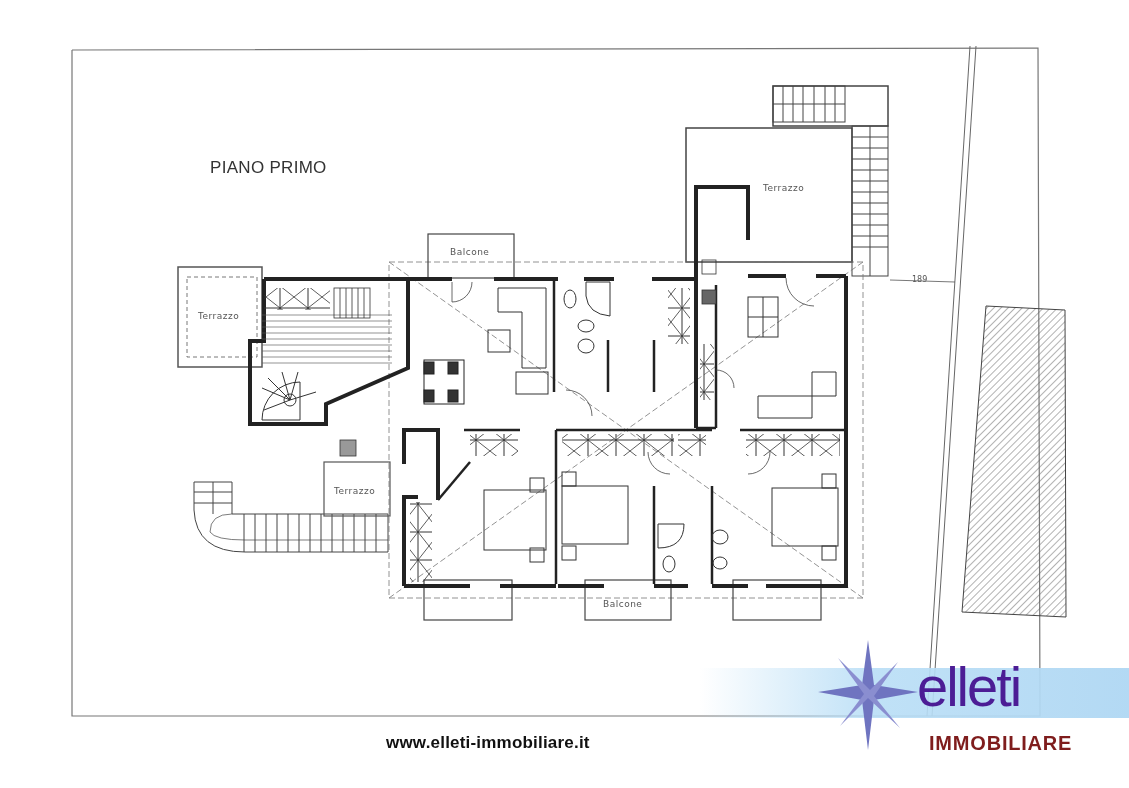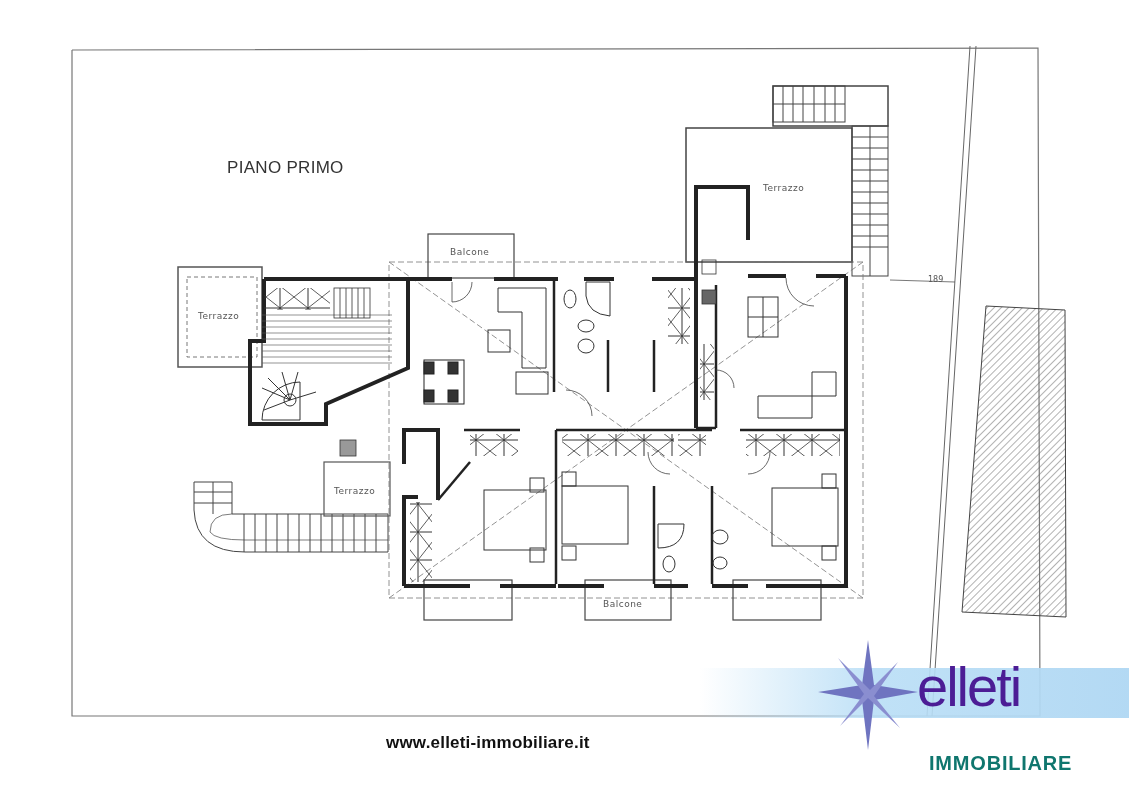--- a/index.html
+++ b/index.html
@@ -1,25 +1,25 @@
 <!DOCTYPE html>
 <html><head>
 <meta charset="utf-8">
 <style>
   html,body{margin:0;padding:0;background:#ffffff;}
   body{width:1129px;height:788px;position:relative;overflow:hidden;font-family:"Liberation Sans",sans-serif;}
   #plan{position:absolute;left:0;top:0;width:1129px;height:788px;}
-  .title{position:absolute;left:210px;top:158px;font-size:17px;color:#333;letter-spacing:0.3px;margin-left:17px;}
+  .title{position:absolute;left:210px;top:158px;font-size:17px;color:#333;letter-spacing:0.3px;}
   .label{position:absolute;font-size:9px;color:#555;letter-spacing:0.5px;font-family:"DejaVu Sans",sans-serif;text-align:center;}
   .dim{position:absolute;font-size:8px;color:#555;font-family:"DejaVu Sans",sans-serif;}
   .website{position:absolute;left:386px;top:733px;font-size:17px;font-weight:bold;color:#111;letter-spacing:0.2px;}
   .logo-band{position:absolute;left:700px;top:668px;width:429px;height:50px;
      background:linear-gradient(to right,rgba(200,230,248,0) 0%,rgba(185,222,246,0.9) 40%,rgba(175,215,243,0.95) 100%);}
   .logo-word{position:absolute;left:917px;top:655px;font-size:56px;color:#4c1d95;font-family:"Liberation Sans",sans-serif;letter-spacing:-2px;line-height:64px;}
-  .logo-sub{position:absolute;left:929px;top:752px;font-size:20px;color:#0f766e;font-weight:bold;letter-spacing:0.8px;}
+  .logo-sub{position:absolute;left:929px;top:732px;font-size:20px;color:#7f1d1d;font-weight:bold;letter-spacing:0.8px;}
   .logo-star{position:absolute;left:818px;top:640px;width:100px;height:110px;}
 </style>
 </head>
 <body>
 
 <svg id="plan" viewBox="0 0 1129 788" xmlns="http://www.w3.org/2000/svg">
   <defs>
     <pattern id="hatch" width="5" height="5" patternUnits="userSpaceOnUse" patternTransform="rotate(45)">
       <line x1="0" y1="0" x2="0" y2="5" stroke="#666" stroke-width="1"></line>
     </pattern>
@@ -257,21 +257,21 @@
   </g>
 </svg>
 
 <div class="title">PIANO PRIMO</div>
 
 <div class="label" style="left:763px;top:183px;">Terrazzo</div>
 <div class="label" style="left:198px;top:311px;">Terrazzo</div>
 <div class="label" style="left:334px;top:486px;">Terrazzo</div>
 <div class="label" style="left:450px;top:247px;">Balcone</div>
 <div class="label" style="left:603px;top:599px;">Balcone</div>
-<div class="dim" style="left:912px;top:275px;margin-left:16px;">189</div>
+<div class="dim" style="left:912px;top:275px;">189</div>
 
 <div class="logo-band"></div>
 <svg class="logo-star" viewBox="0 0 100 110" xmlns="http://www.w3.org/2000/svg">
   <polygon points="50,0 56,45 100,52 56,60 50,110 44,60 0,52 44,45" fill="#6f74c0"></polygon>
   <polygon points="20,18 52,50 80,22 56,56 82,88 50,58 22,86 46,54" fill="#8a8ed0"></polygon>
 </svg>
 <div class="logo-word">elleti</div>
 <div class="logo-sub">IMMOBILIARE</div>
 
 <div class="website">www.elleti-immobiliare.it</div>

